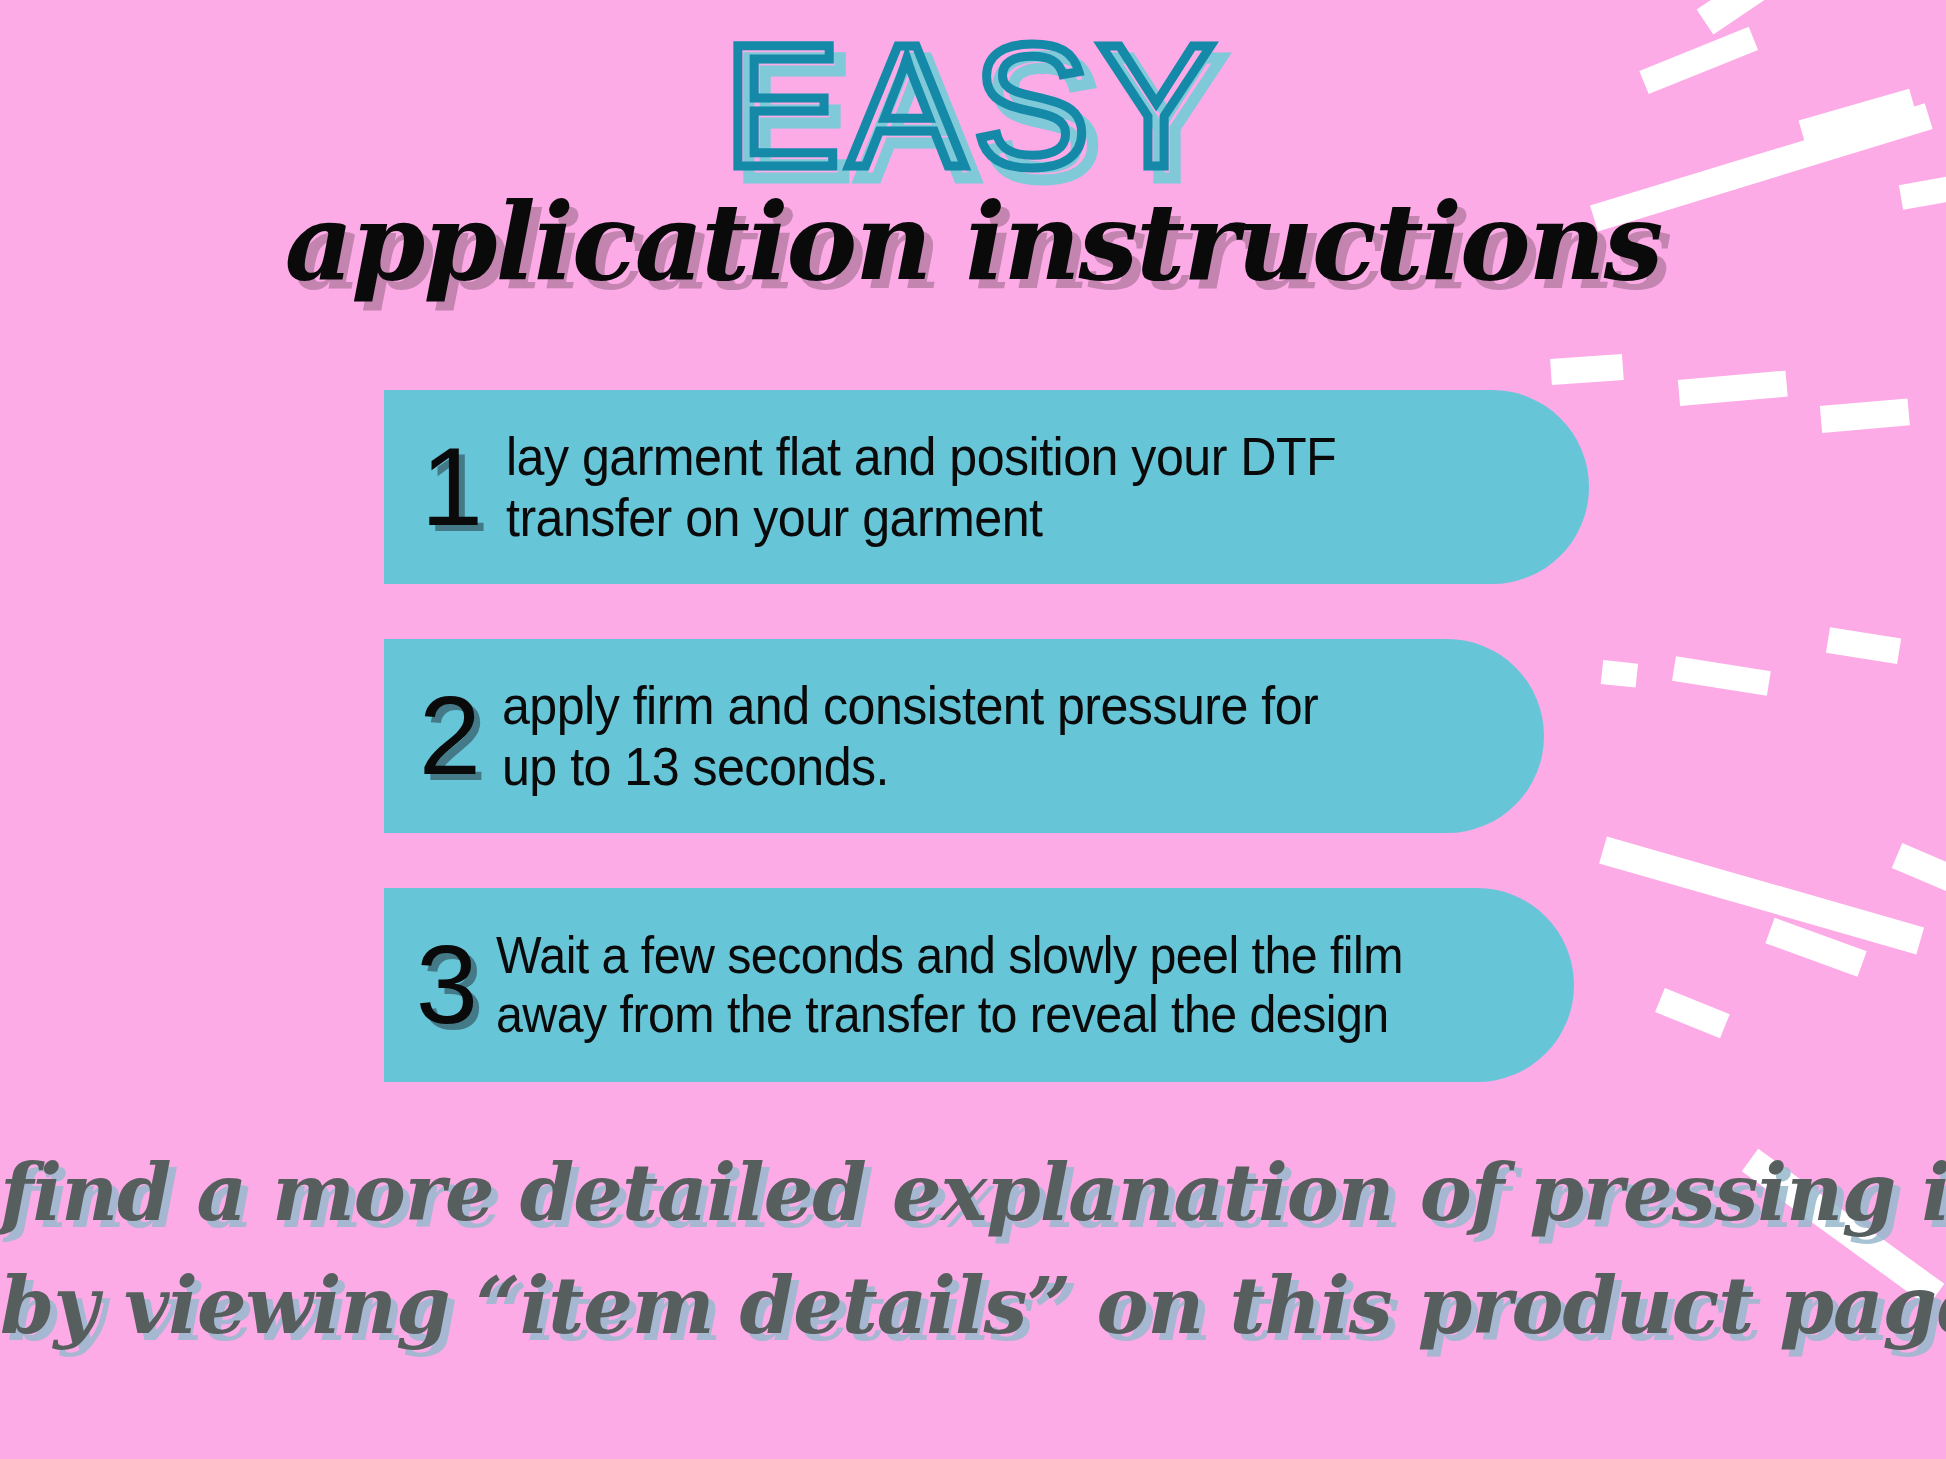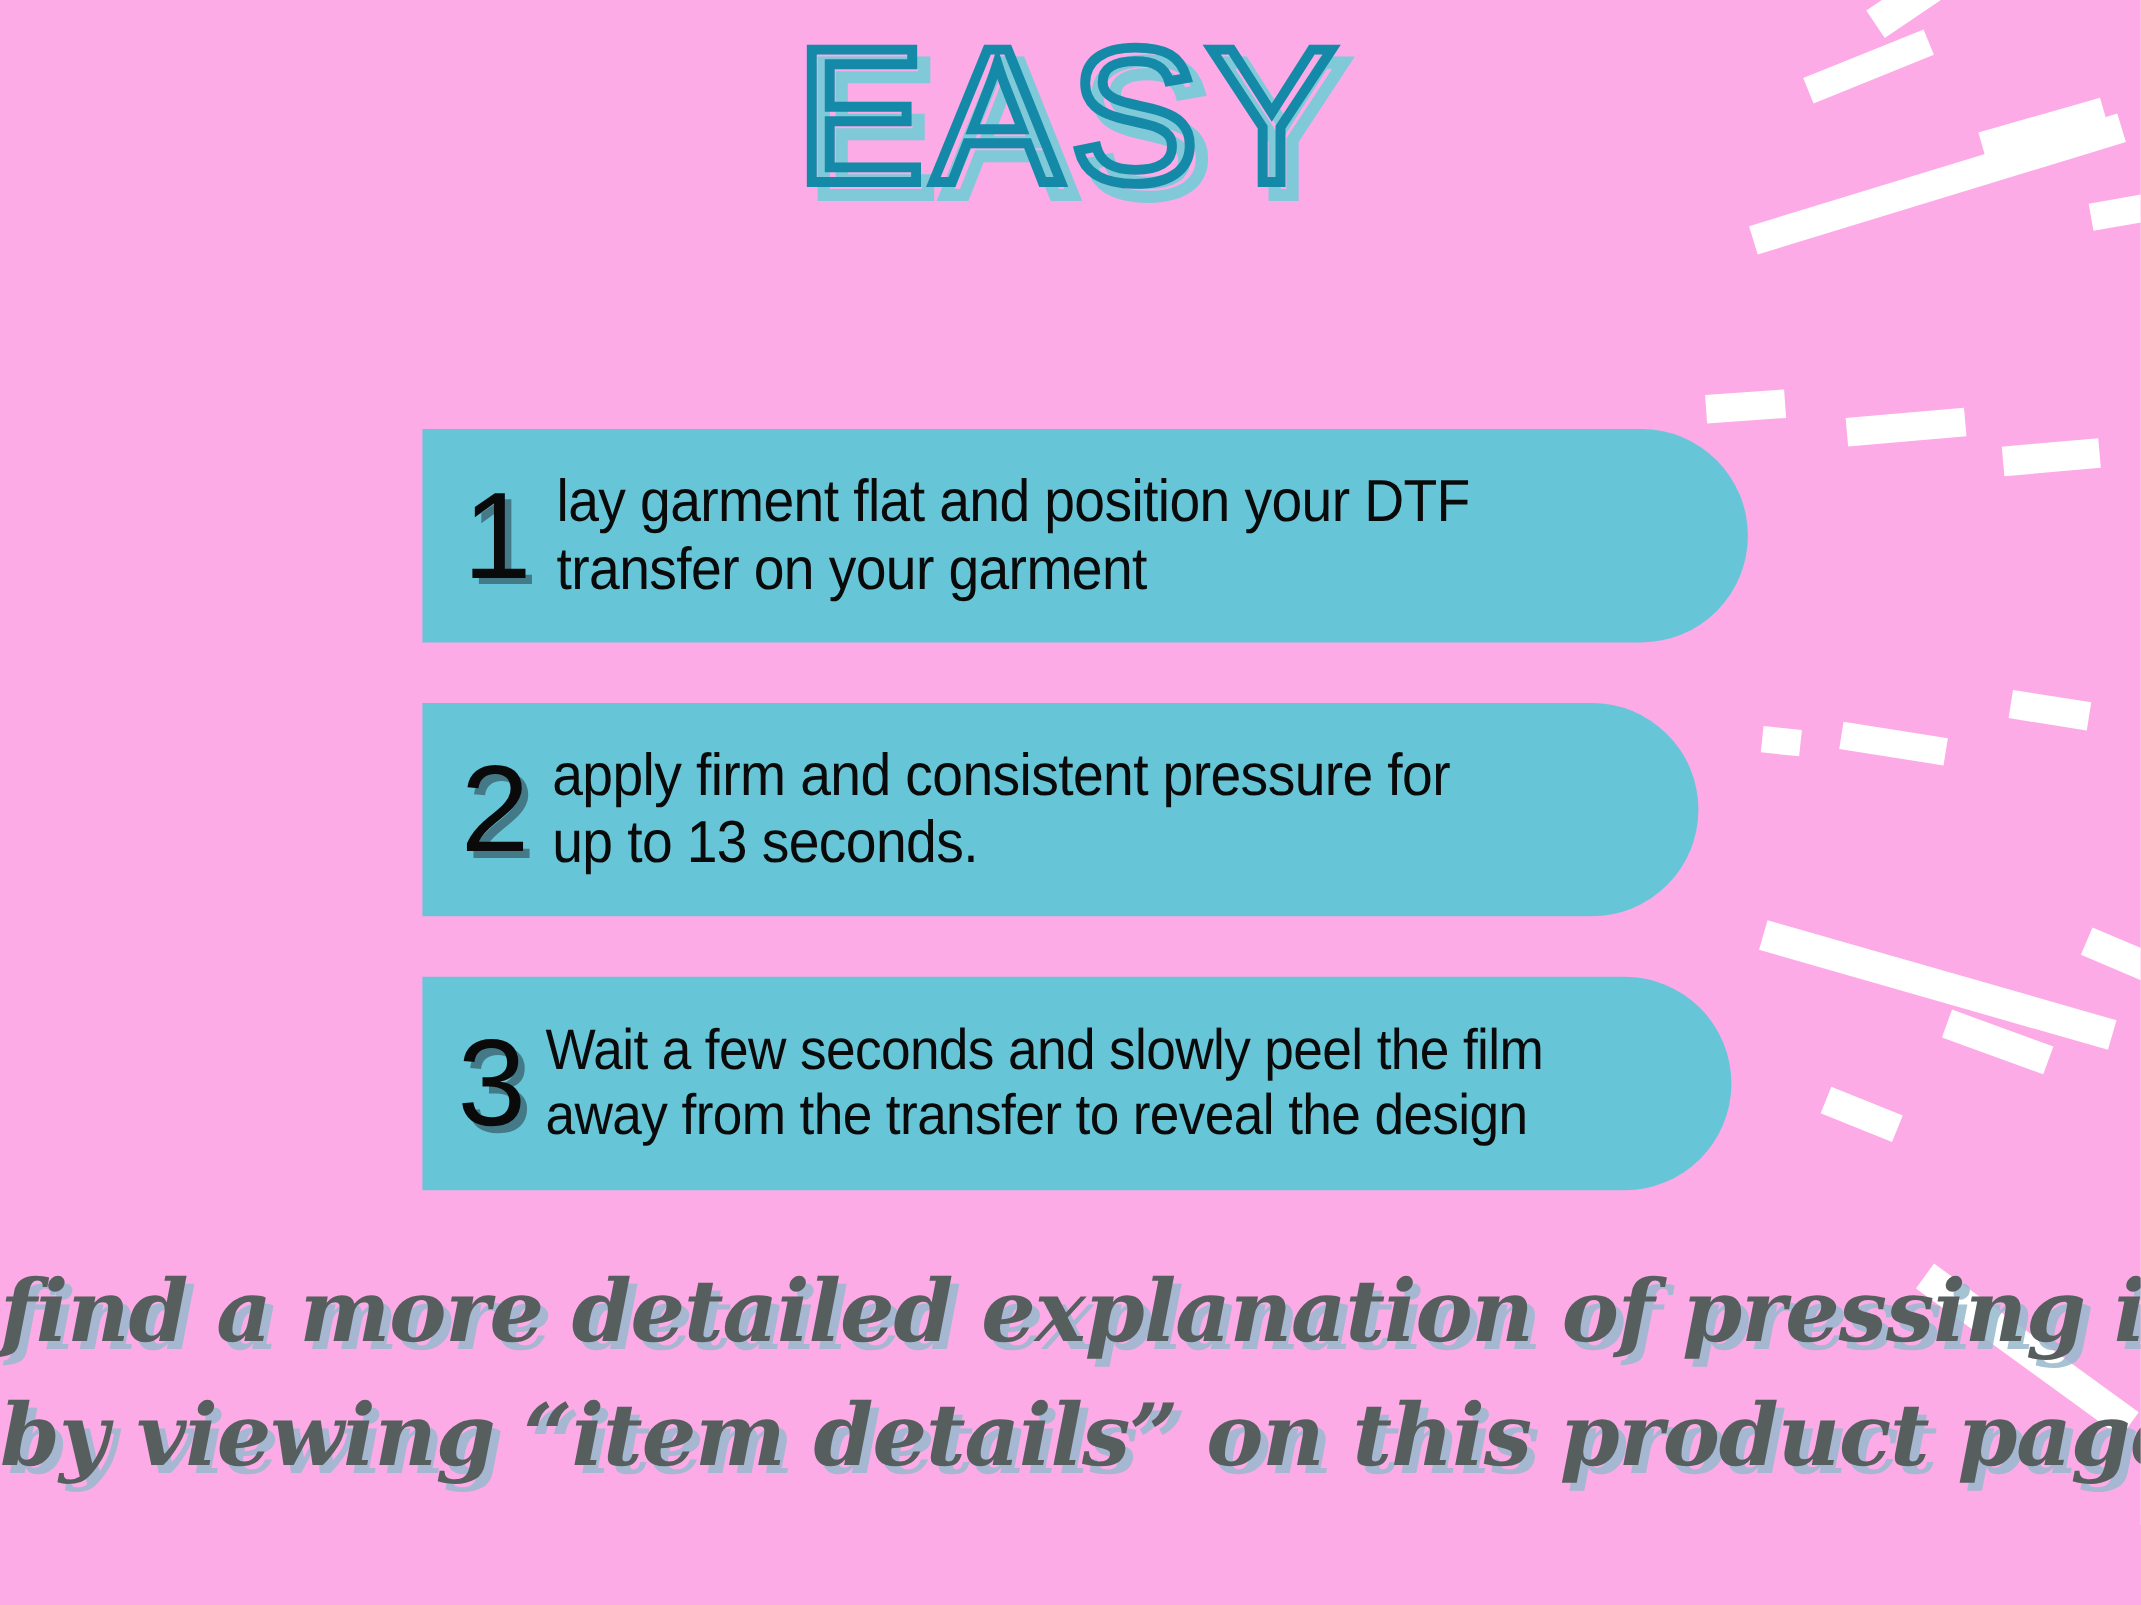--- a/index.html
+++ b/index.html
@@ -169,20 +169,21 @@
       <div class="ray" style="left: 1770px; top: 916.5px; width: 98px; height: 27px; transform: rotate(20deg); background: rgb(255, 255, 255);"></div>
       <div class="ray" style="left: 1660px; top: 987px; width: 70px; height: 26px; transform: rotate(22deg); background: rgb(255, 255, 255);"></div>
       <div class="ray" style="left: 1750px; top: 1146px; width: 230px; height: 28px; transform: rotate(36deg); background: rgb(255, 255, 255);"></div>
     </div>
 
   <div id="headline-wrap">
     <div class="easy-shadow" style="-webkit-text-stroke: 11px rgb(127, 201, 216);">EASY</div>
     <div class="easy-main" style="-webkit-text-stroke: 9px rgb(20, 137, 168);">EASY</div>
   </div>
 
+  <div id="subtitle">application instructions</div>
 
   <div class="step" id="step-1" style="background: rgb(103, 197, 216);">
     <div class="step-num">1</div>
     <div class="step-text">
       <div>lay garment flat and position your DTF</div>
       <div>transfer on your garment</div>
     </div>
   </div>
 
   <div class="step" id="step-2" style="background: rgb(103, 197, 216);">

